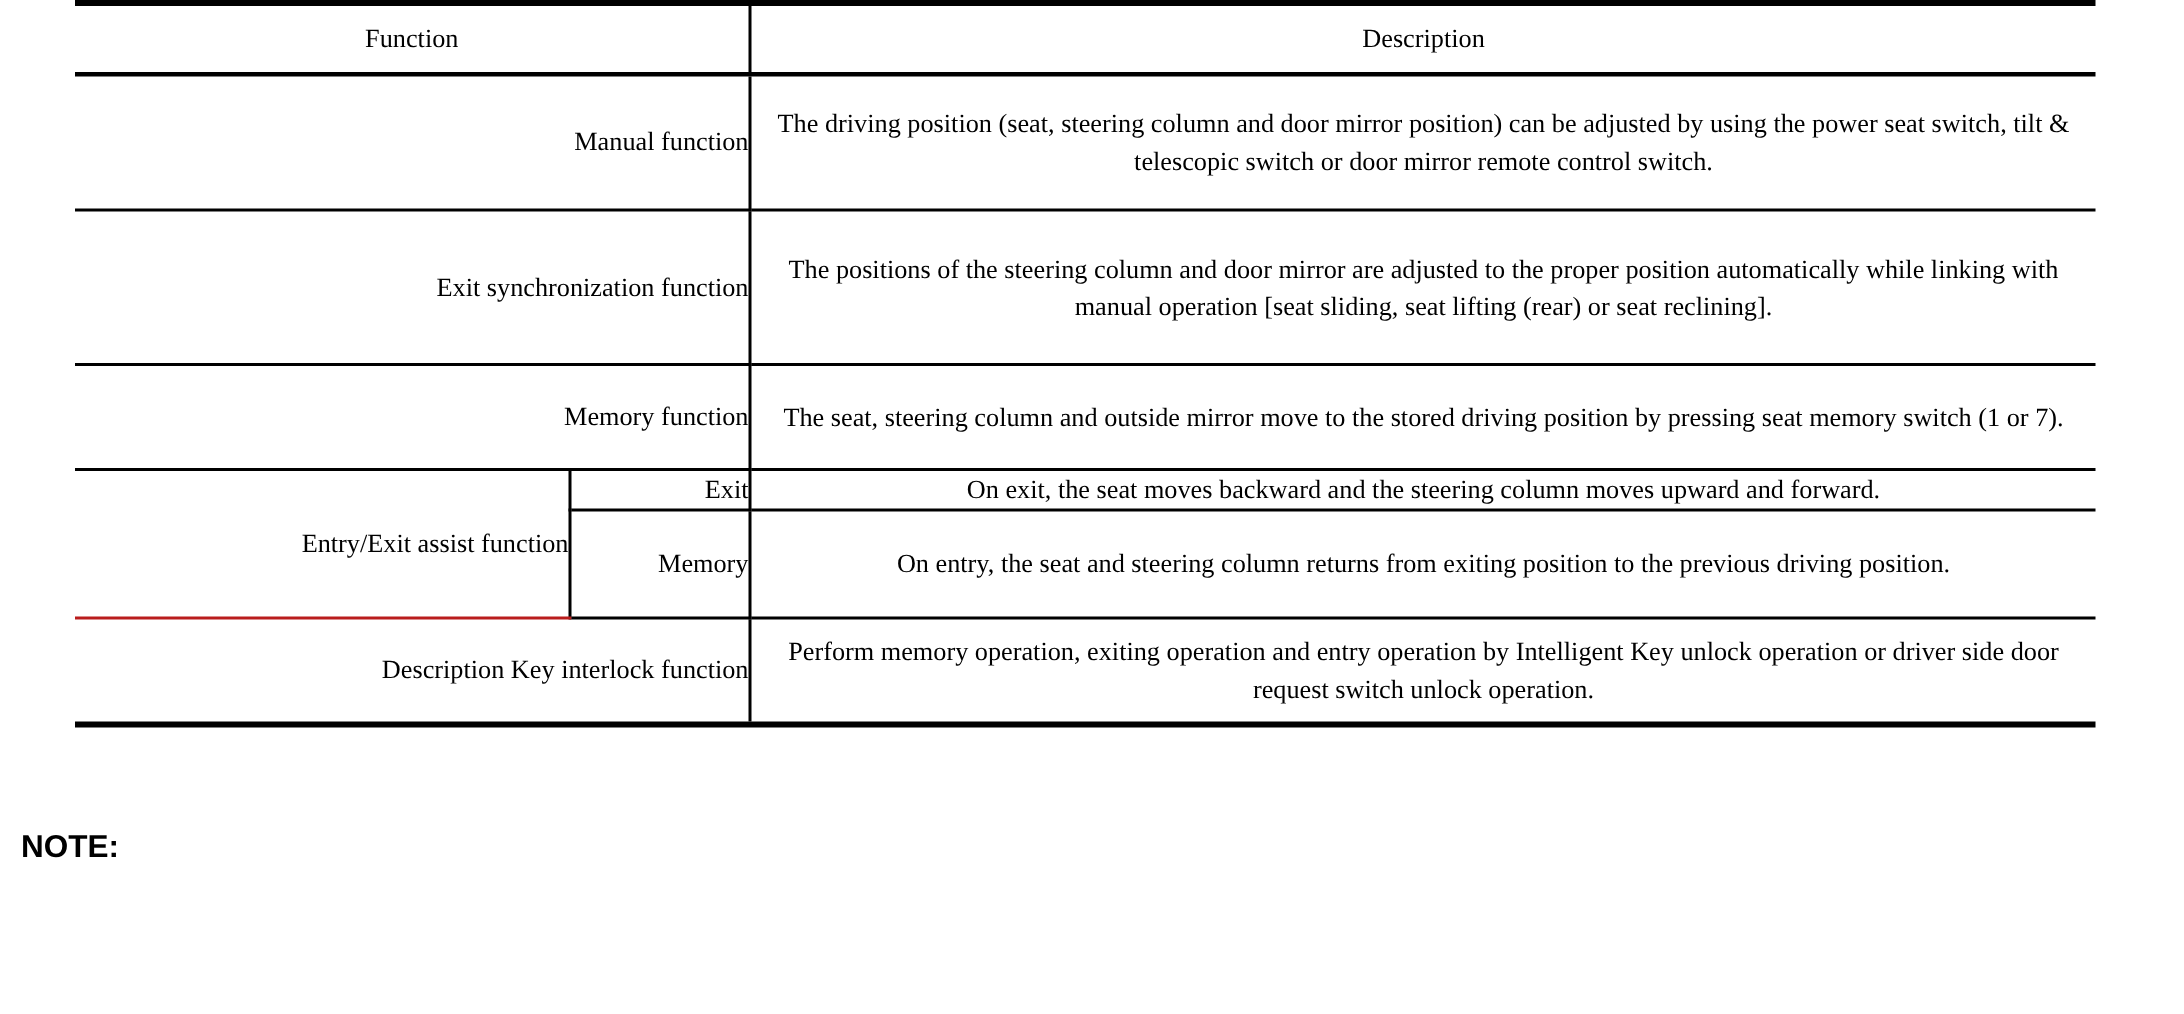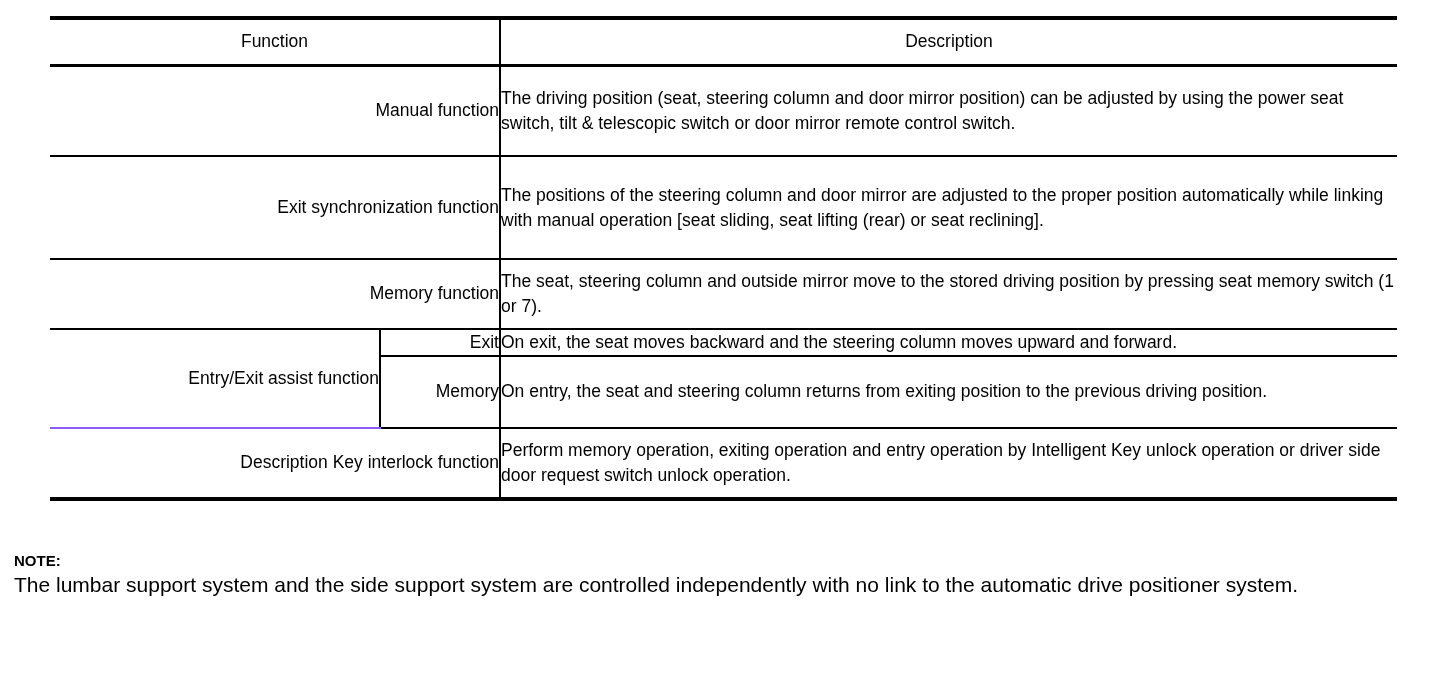--- a/index.html
+++ b/index.html
@@ -18,22 +18,23 @@
   .page {
     position: relative;
     width: 1456px;
     height: 676px;
   }
 
   
   .table-wrap {
     position: absolute;
     left: 50px;
-    top: 16px;
-    width: 1347px;
+    top: 0;
+    width: 1347px;
+    font-family: Liberation Serif, serif;
   }
 
   table.spec {
     border-collapse: collapse;
     width: 1347px;
     table-layout: fixed;
     font-size: 17.5px;
   }
 
   table.spec td,
@@ -74,51 +75,51 @@
 
   
   td.fn-cell {
     text-align: right;
     padding: 6px 0 6px 17px;
     border-bottom: 2px solid #000;
     border-right: 2px solid #000;
     line-height: 1.32;
   }
   td.fn-cell.span2 {
-    border-bottom: 2px solid #8b5cf6;
+    border-bottom: 2px solid #b91c1c;
   }
   td.sub-cell {
     text-align: right;
     padding: 6px 0 6px 17px;
     border-bottom: 2px solid #000;
     border-right: 2px solid #000;
     line-height: 1.32;
   }
   td.desc-cell {
-    text-align: left;
+    text-align: center;
     padding: 10px 4px 11px 12px;
     border-bottom: 2px solid #000;
     line-height: 1.42;
   }
   tr.last-row td {
     border-bottom: none;
   }
 
   
   .note {
     position: absolute;
     left: 14px;
     top: 551px;
     width: 1420px;
     font-size: 21px;
     line-height: 1.36;
   }
   .note-label {
     font-weight: bold;
-    font-size: 15px;
+    font-size: 21px;
     display: block;
   }
   .note-body {
     display: block;
     font-size: 21px;
   }
 </style>
 </head>
 <body>
 
@@ -185,16 +186,15 @@
 
       </tbody>
     </table>
 
     <div class="rule-bottom"></div>
 
   </div>
 
   <div class="note">
     <span class="note-label">NOTE:</span>
-    <span class="note-body">The lumbar support system and the side support system are controlled independently with no link to the automatic drive positioner system.</span>
   </div>
 
 </div>
 
 </body></html>

